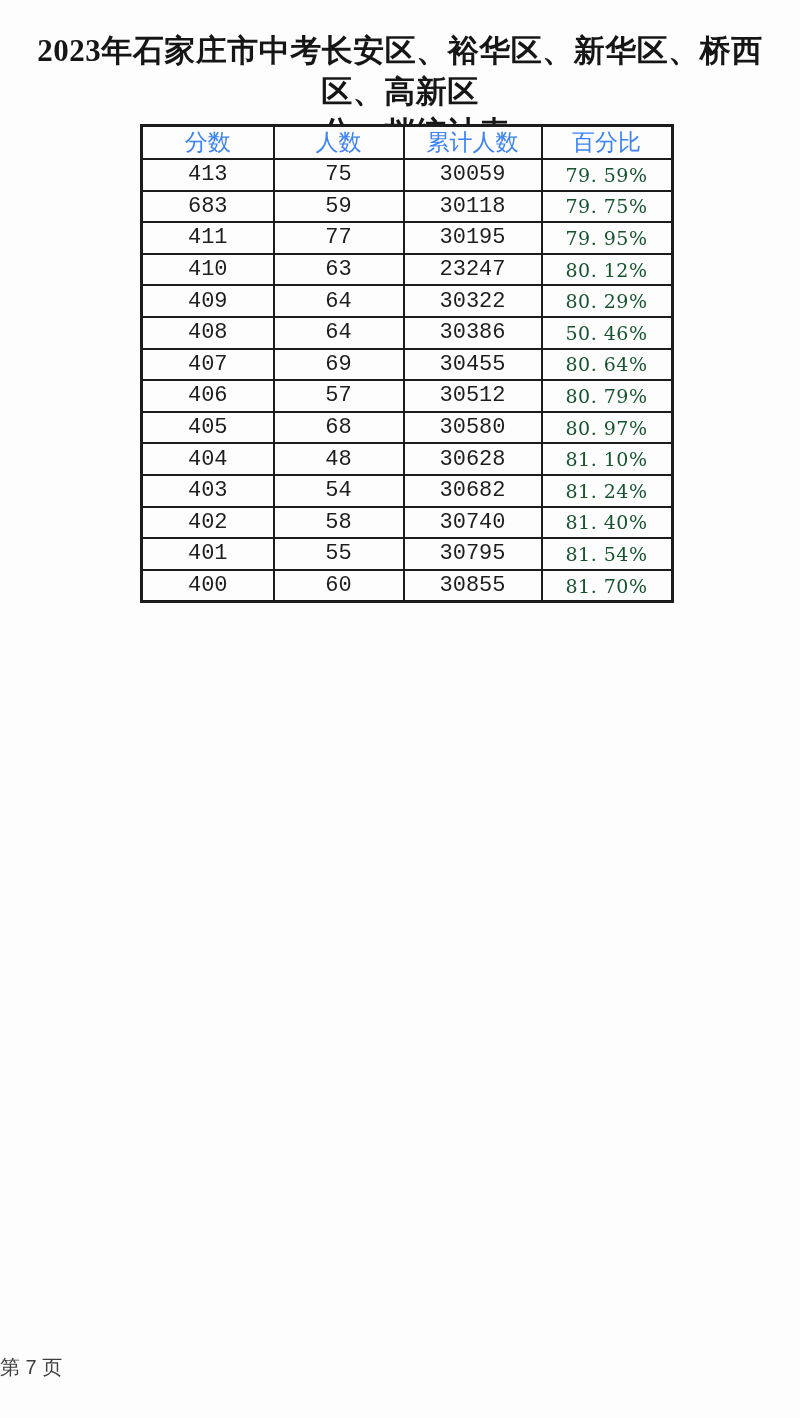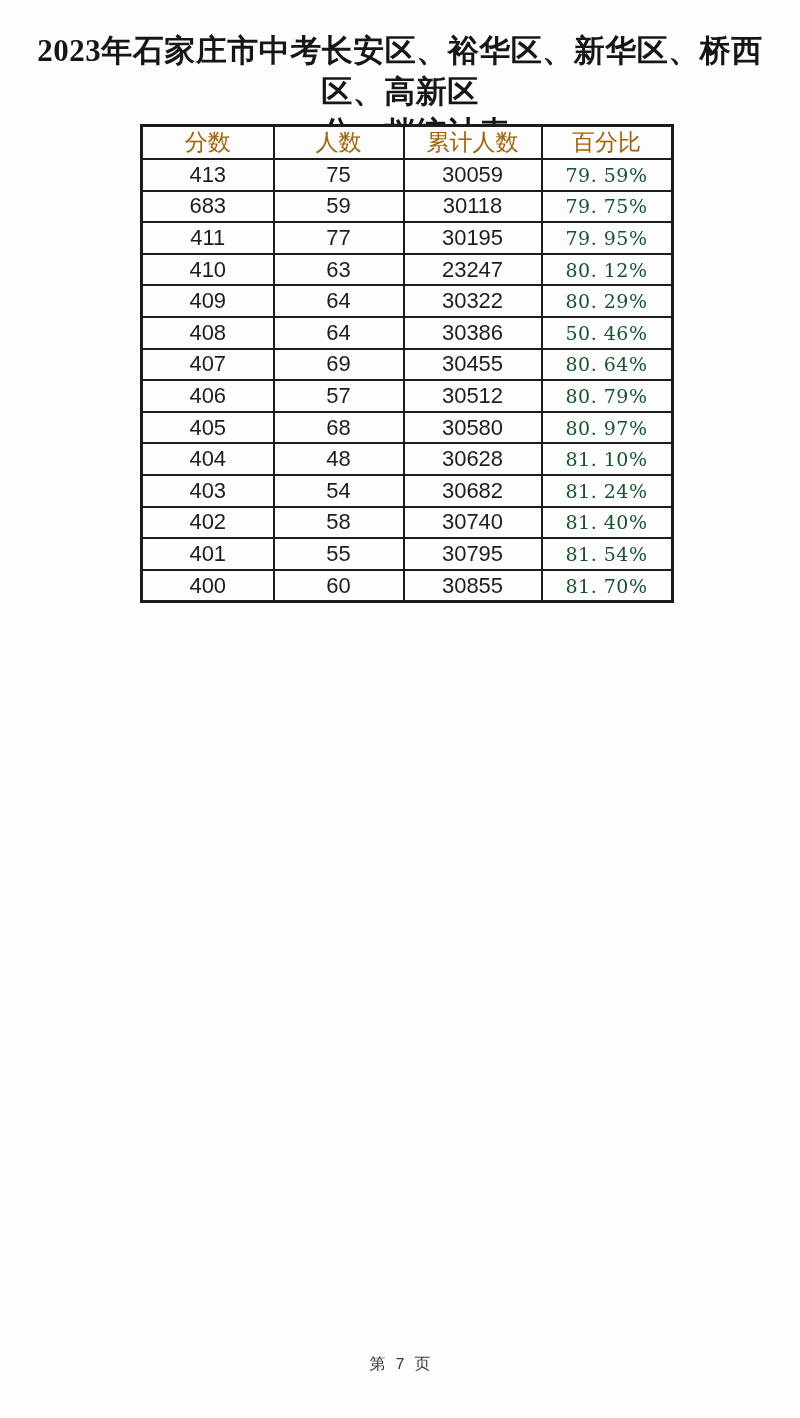--- a/index.html
+++ b/index.html
@@ -42,52 +42,51 @@
   }
   table.score-table {
     border-width: 3px;
   }
   table.score-table th {
     width: 128px;
     height: 29px;
     font-family: "Liberation Sans", "DejaVu Sans", sans-serif;
     font-weight: normal;
     font-size: 23px;
-    color: #a16207;
+    color: #3b82f6;
     text-align: center;
     vertical-align: middle;
     padding: 0;
   }
   table.score-table col.c1 { width: 132px; }
   table.score-table col.c2 { width: 128px; }
   table.score-table col.c3 { width: 138px; }
   table.score-table col.c4 { width: 129px; }
   table.score-table td {
     height: 29.6px;
-    font-family: Liberation Sans, sans-serif;
+    font-family: Liberation Mono, monospace;
     font-size: 22px;
     color: #1d1d1d;
     text-align: center;
     vertical-align: middle;
     padding: 0;
   }
   table.score-table td.percent {
     font-family: "DejaVu Serif", "Liberation Serif", serif;
     font-size: 19px;
     color: #14532d;
     letter-spacing: 0.5px;
   }
   .footer {
     position: absolute;
     top: 1354px;
     left: 0;
     width: 800px;
-    text-align: center;
-    font-family: Liberation Mono, monospace;
-    font-size: 16px;
+    font-family: Liberation Sans, sans-serif;
+    font-size: 20px;
     color: #3d3d3d;
   }
 </style>
 </head>
 <body>
 
 <div class="page">
 
   <div class="title">
     <div>2023年石家庄市中考长安区、裕华区、新华区、桥西区、高新区</div>

